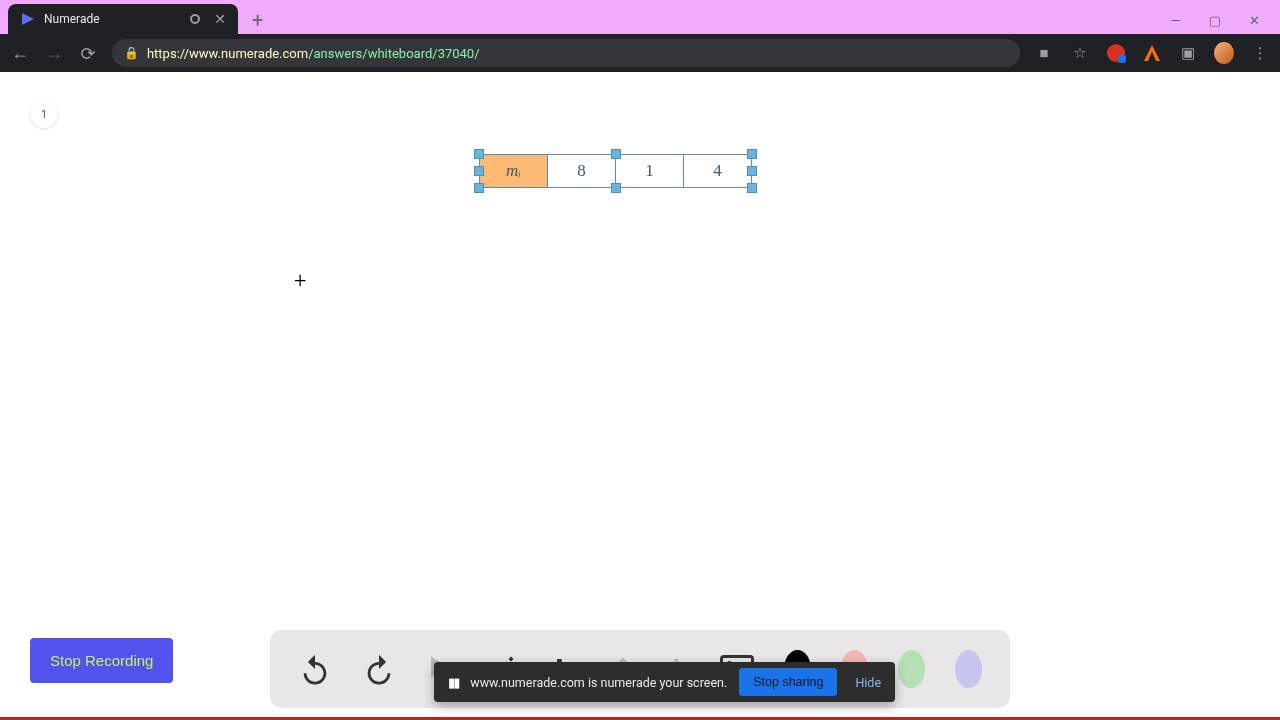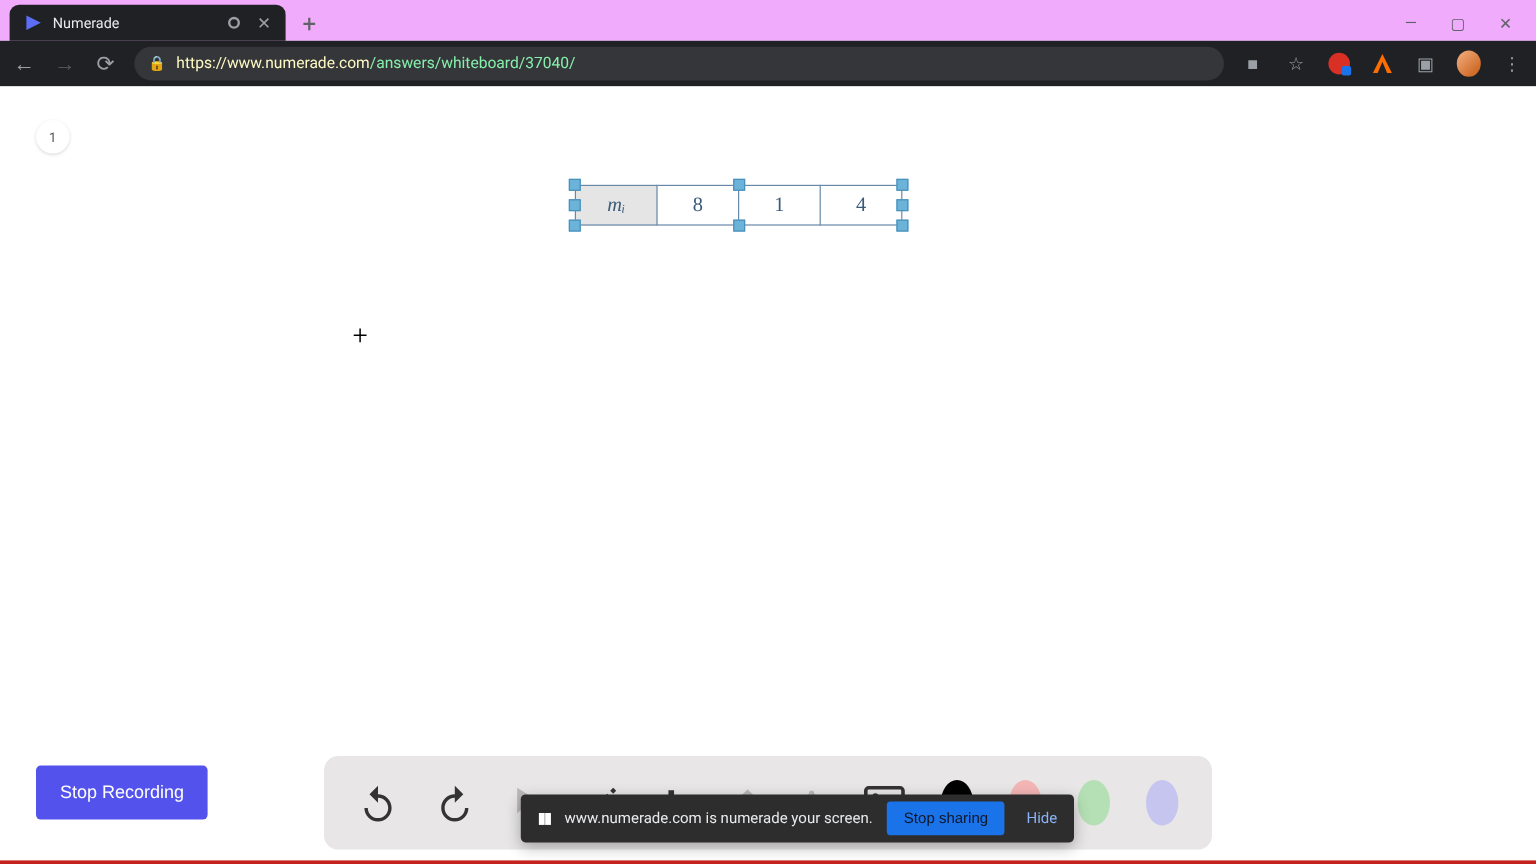--- a/index.html
+++ b/index.html
@@ -30,35 +30,35 @@
   .avatar { width: 22px; height: 22px; border-radius: 50%; background: linear-gradient(135deg, #f4b183, #c55a11); }
 
   
   .page { position: absolute; top: 72px; left: 0; right: 0; bottom: 0; background: #fff; }
   .page-badge { position: absolute; top: 28px; left: 30px; width: 28px; height: 28px; border-radius: 50%; box-shadow: 0 1px 3px rgba(0,0,0,0.15); display: flex; align-items: center; justify-content: center; font-size: 11px; color: #555; background: #fff; }
 
   
   .table-wrap { position: absolute; top: 82px; left: 479px; }
   .dtable { border-collapse: collapse; font-family: "Times New Roman", serif; font-size: 17px; color: #3a5a7a; }
   .dtable td { border: 1px solid #6a89a8; text-align: center; padding: 6px 10px; min-width: 68px; height: 32px; background: #fff; }
-  .dtable td.hdr { background: #e5e5e5; font-style: italic; }
+  .dtable td.hdr { background: #fdba74; font-style: italic; }
   .handle { position: absolute; width: 10px; height: 10px; background: #6cb3d9; border: 1px solid #4a90b8; }
   .h-tl { top: -5px; left: -5px; }
   .h-tr { top: -5px; right: -5px; }
   .h-bl { bottom: -5px; left: -5px; }
   .h-br { bottom: -5px; right: -5px; }
   .h-tm { top: -5px; left: 50%; margin-left: -5px; }
   .h-bm { bottom: -5px; left: 50%; margin-left: -5px; }
   .h-ml { top: 50%; left: -5px; margin-top: -5px; }
   .h-mr { top: 50%; right: -5px; margin-top: -5px; }
 
   .plus-cursor { position: absolute; top: 196px; left: 294px; font-size: 22px; font-weight: 300; color: #000; }
 
   
-  .stop-rec { position: absolute; bottom: 37px; left: 30px; background: #5352ed; color: #ffffff; border: none; padding: 14px 20px; font-size: 15px; border-radius: 4px; cursor: pointer; }
+  .stop-rec { position: absolute; bottom: 37px; left: 30px; background: #5352ed; color: #bef264; border: none; padding: 14px 20px; font-size: 15px; border-radius: 4px; cursor: pointer; }
 
   
   .wtoolbar { position: absolute; bottom: 12px; left: 270px; width: 740px; height: 78px; background: #e8e6e6; border-radius: 12px; display: flex; align-items: center; padding: 0 28px; gap: 30px; }
   .wtoolbar .tool { width: 38px; height: 38px; display: flex; align-items: center; justify-content: center; font-size: 30px; color: #333; cursor: pointer; }
   .wtoolbar .img-ico { border: 3px solid #333; border-radius: 4px; width: 34px; height: 28px; position: relative; }
   .wtoolbar .img-ico::before { content: ''; position: absolute; top: 3px; left: 4px; width: 5px; height: 5px; background: #333; border-radius: 50%; }
   .wtoolbar .img-ico::after { content: ''; position: absolute; bottom: 0; left: 2px; right: 2px; height: 10px; background: linear-gradient(135deg, transparent 45%, #333 45% 55%, transparent 55%), linear-gradient(45deg, transparent 45%, #333 45% 55%, transparent 55%); }
   .swatch { width: 38px; height: 38px; border-radius: 50%; cursor: pointer; }
 
   

